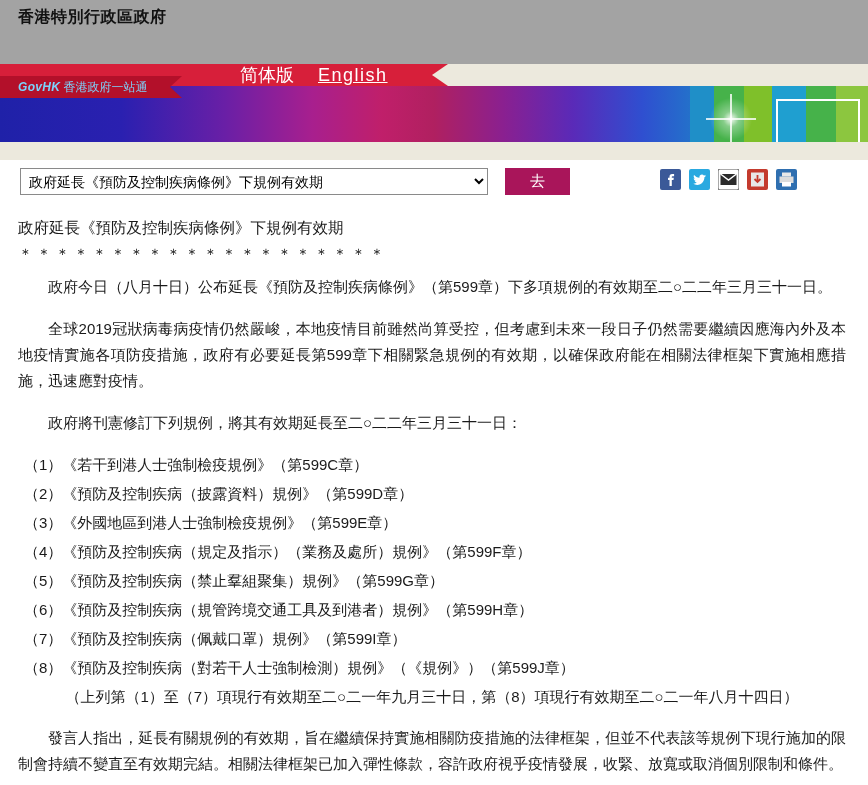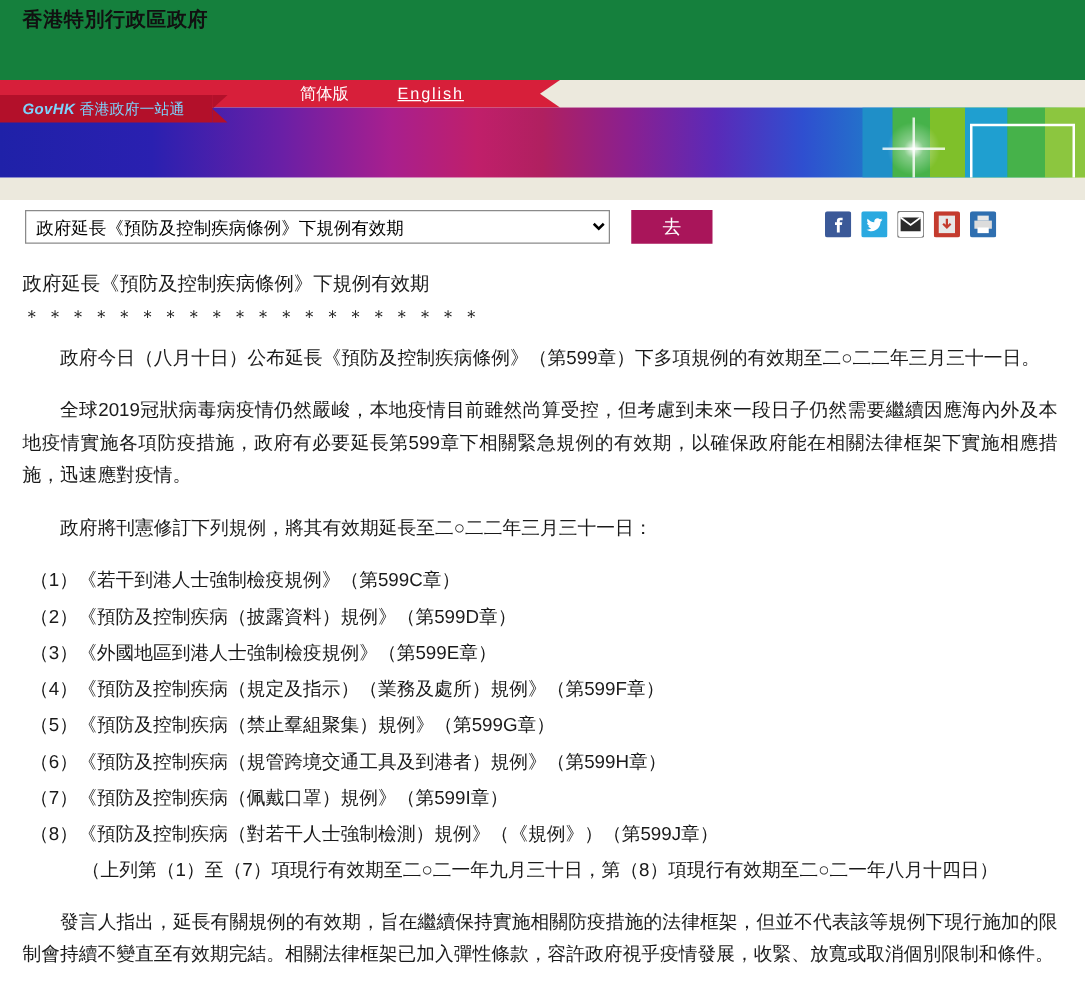--- a/index.html
+++ b/index.html
@@ -11,21 +11,21 @@
     width: 868px;
     height: 785px;
     font-family: "Liberation Sans", sans-serif;
     color: #000000;
     overflow: hidden;
     position: relative;
   }
 
   
   .masthead {
-    background: #15803d;
+    background: #a3a3a3;
     padding: 6px 0 0 18px;
     height: 64px;
     box-sizing: border-box;
   }
   .masthead .gov-name {
     font-size: 16px;
     font-weight: bold;
     letter-spacing: 0.5px;
     line-height: 22px;
     color: #111;
@@ -91,21 +91,21 @@
   .nav-gov .govhk {
     font-weight: bold;
     font-style: italic;
     letter-spacing: 0.3px;
   }
   .nav-link {
     position: absolute;
     top: 0;
     height: 33px;
     line-height: 22px;
-    font-size: 13px;
+    font-size: 18px;
     color: #ffffff;
     z-index: 3;
     text-decoration: none;
   }
   .nav-link.simp { left: 240px; }
   .nav-link.eng { left: 318px; letter-spacing: 1.5px; text-decoration: underline; }
 
   
   .banner {
     position: relative;

